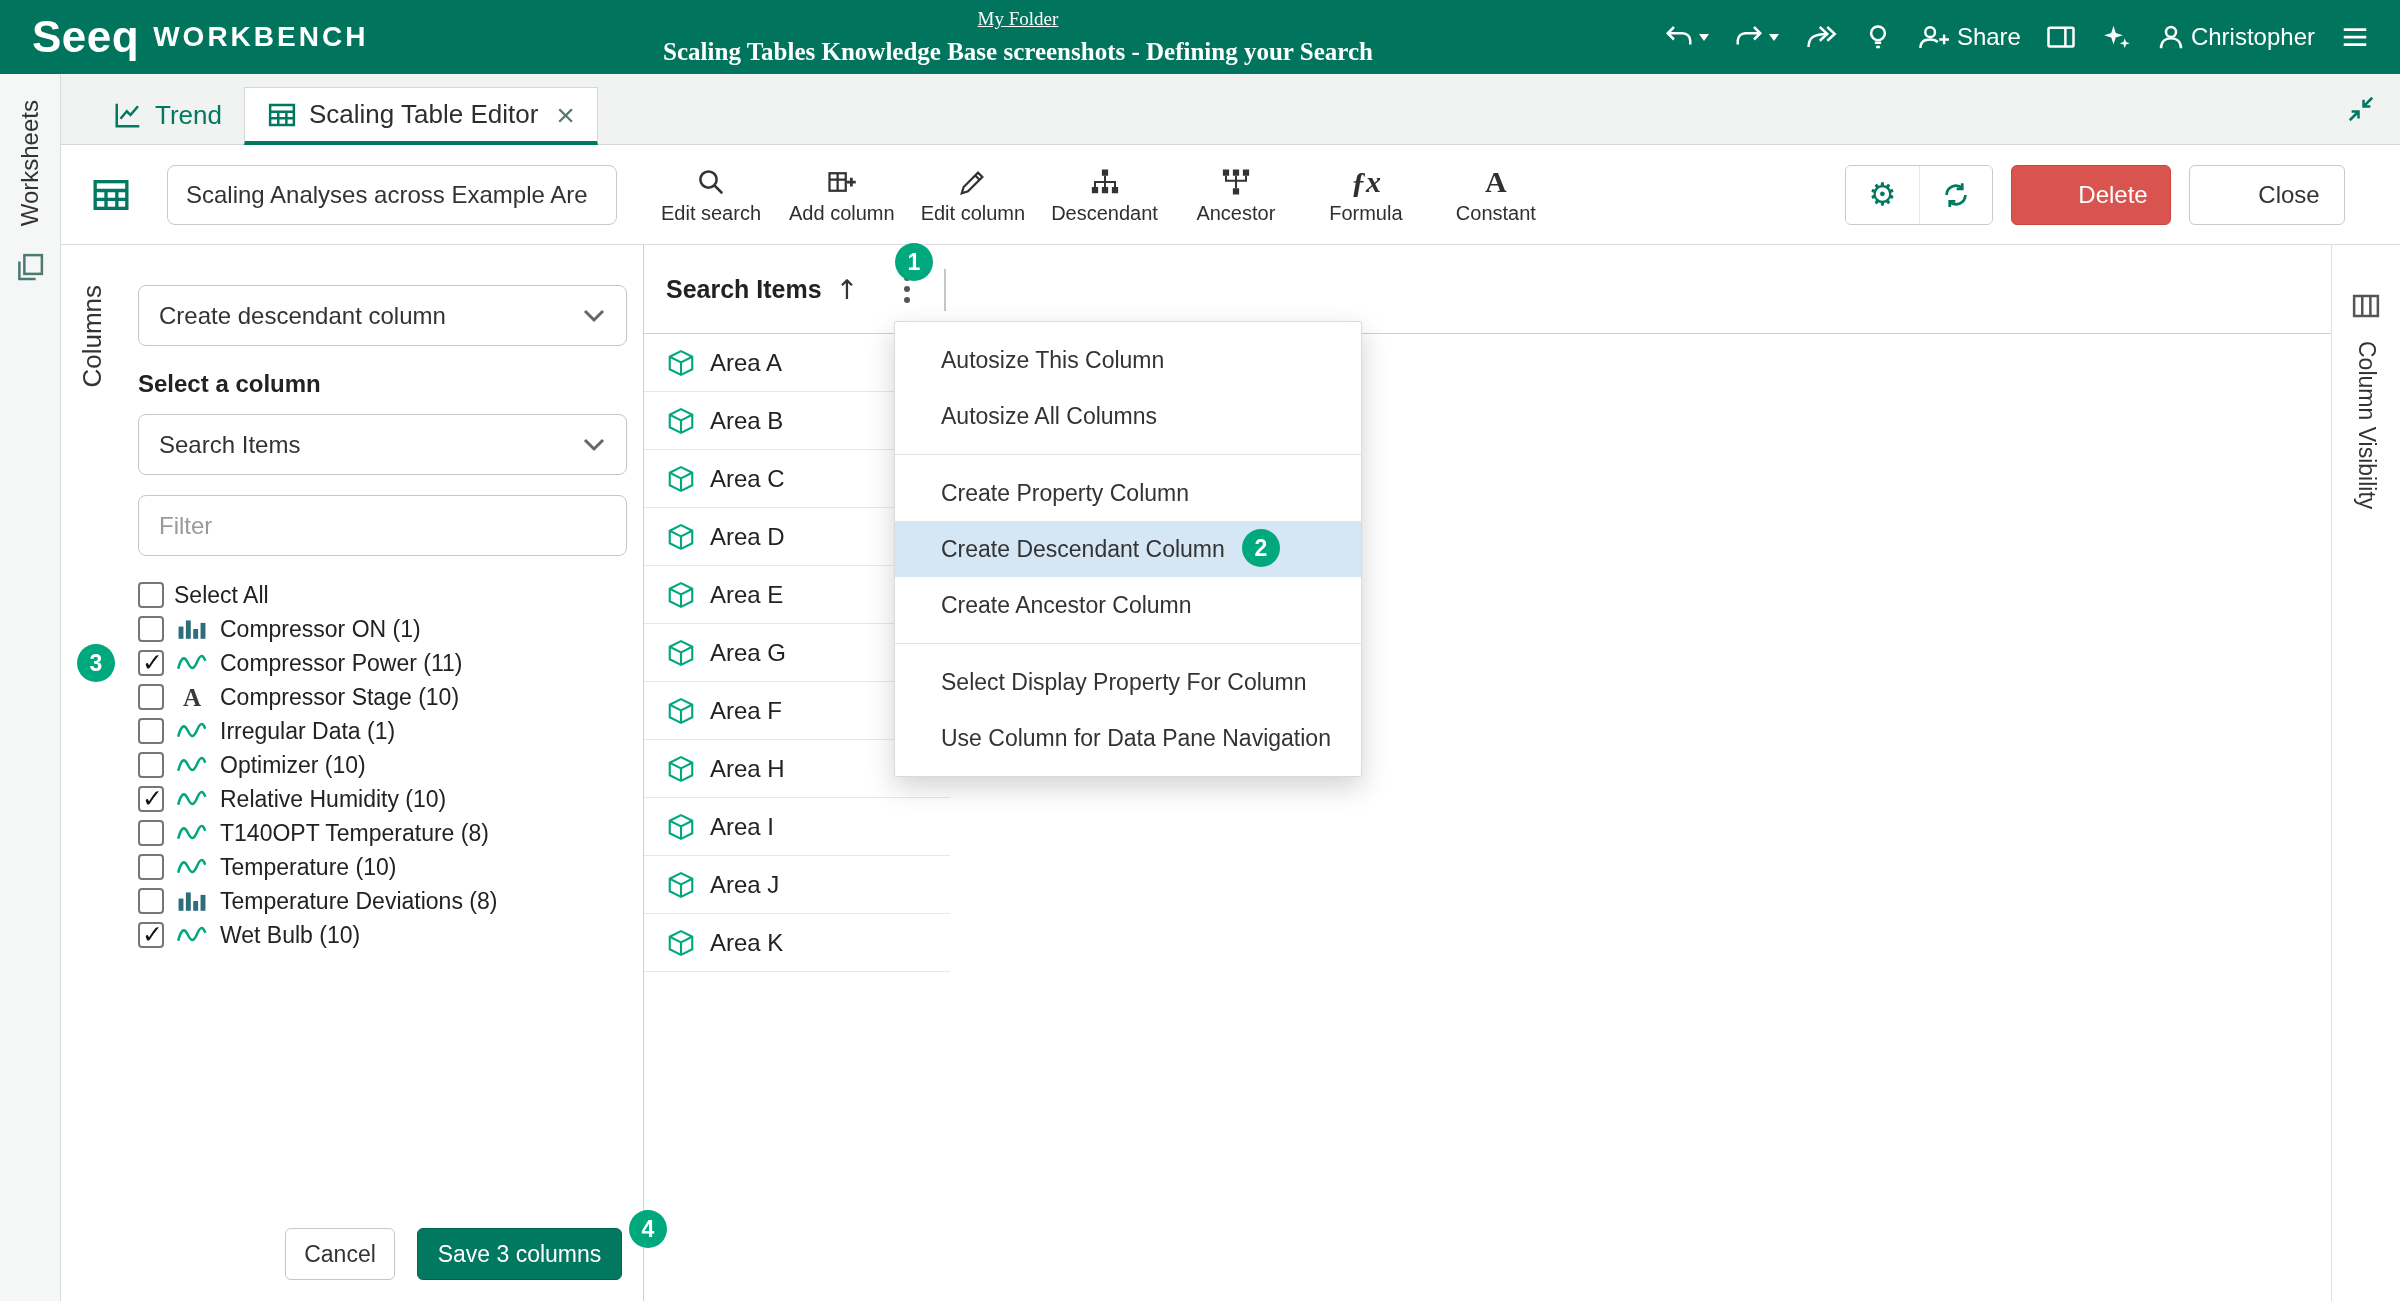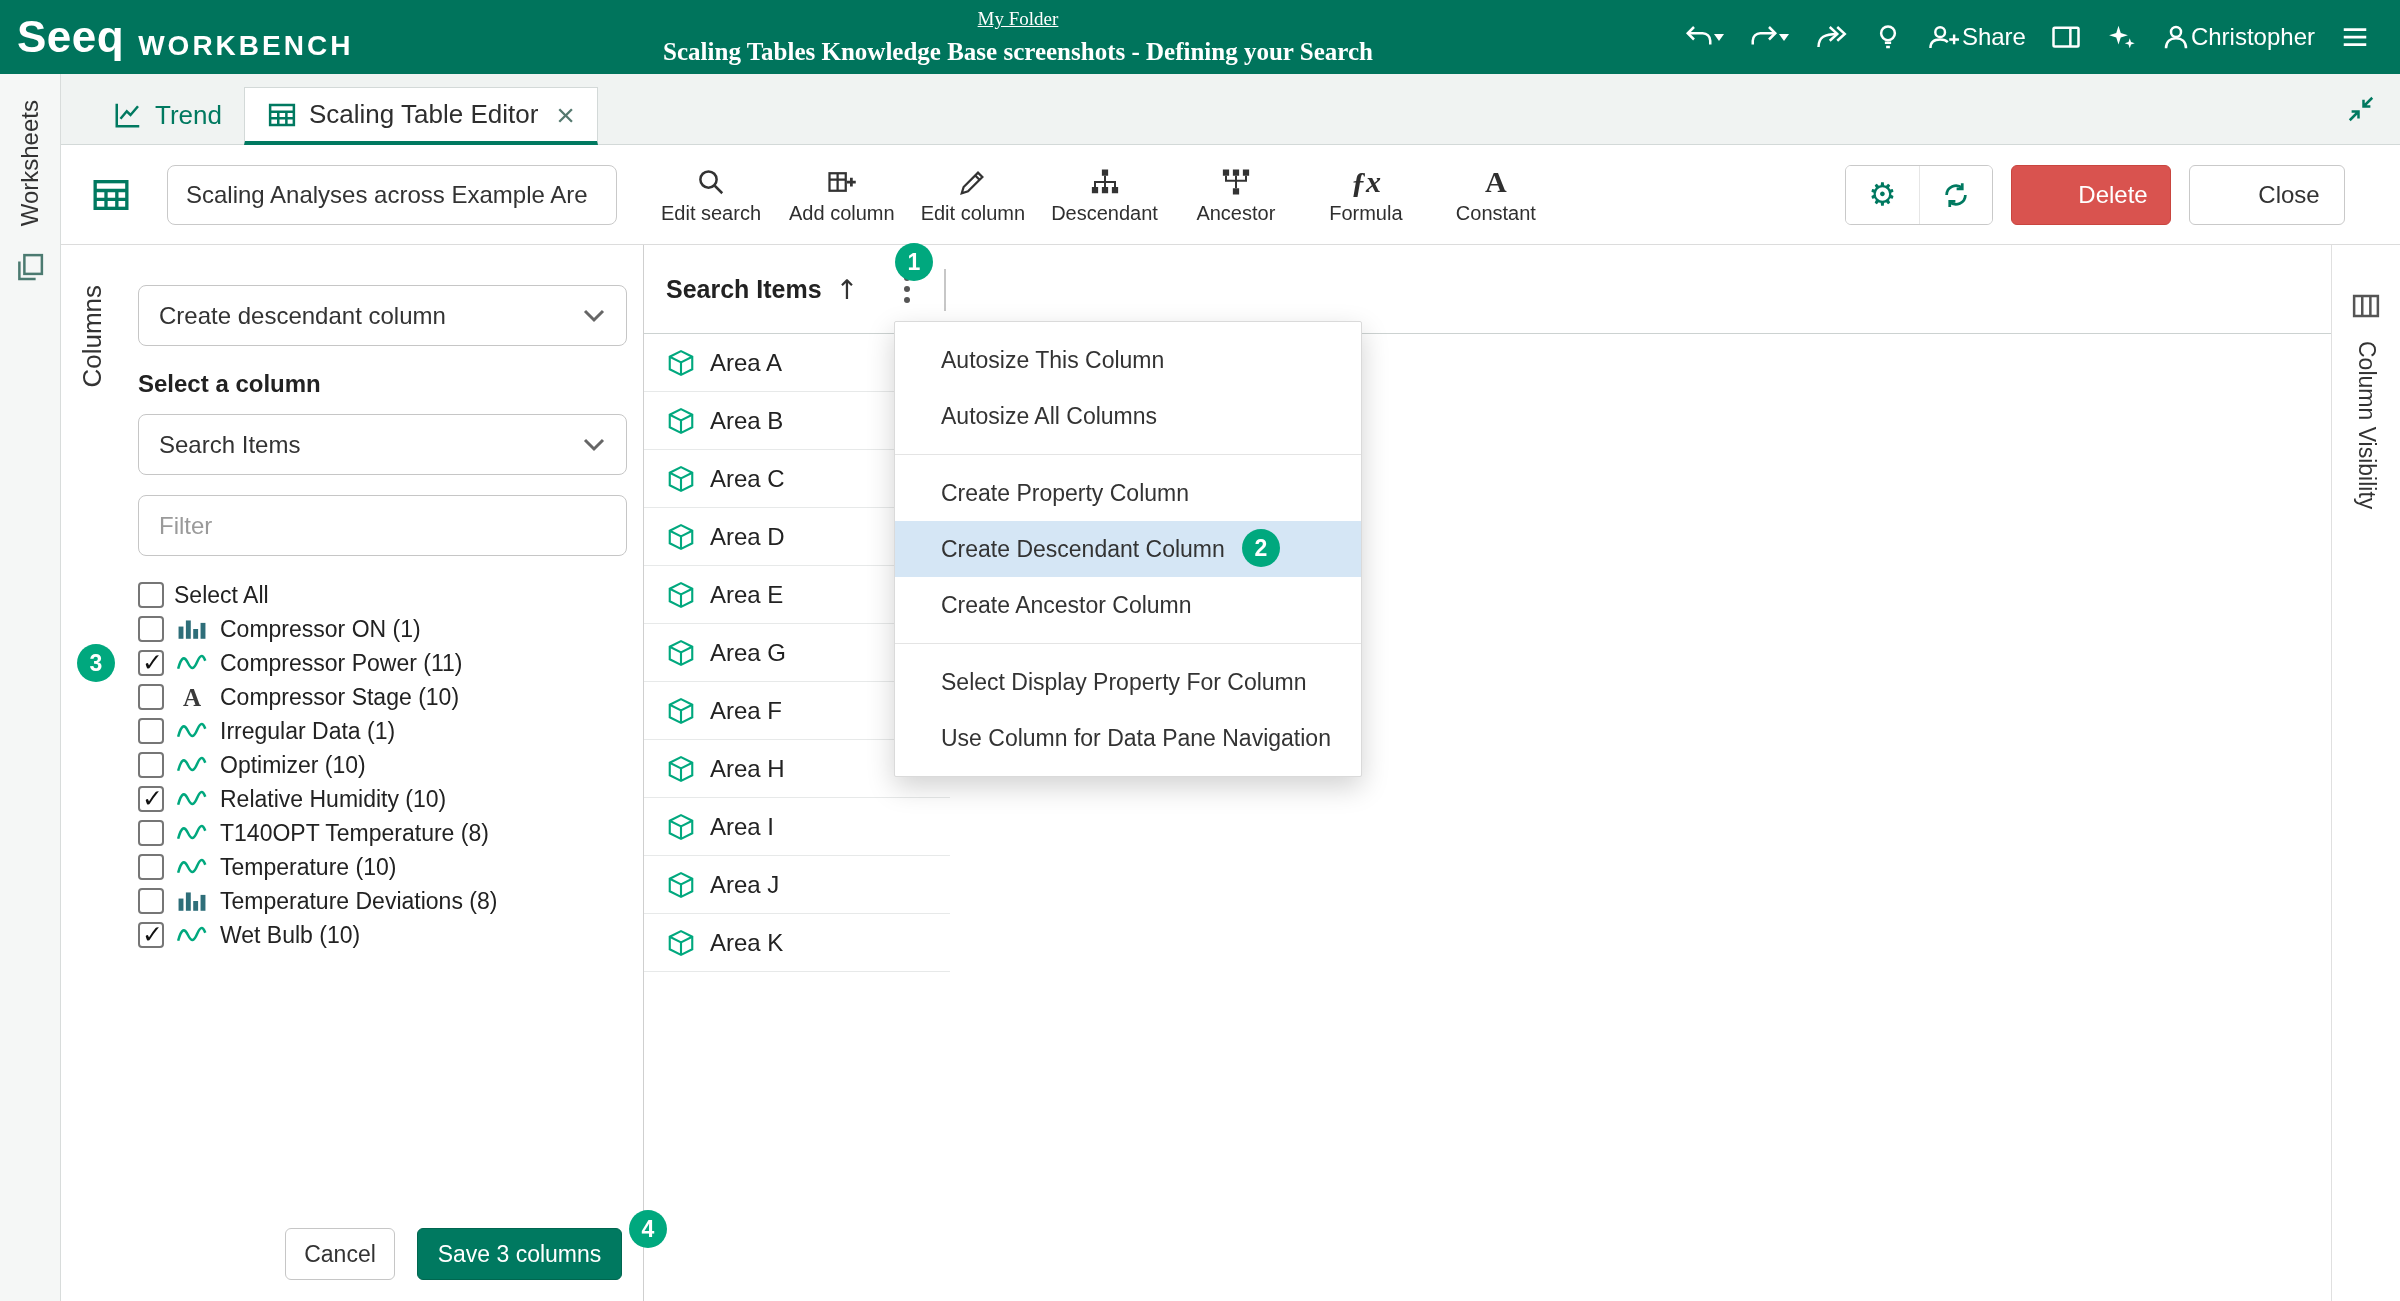--- a/index.html
+++ b/index.html
@@ -2,28 +2,28 @@
 <html><head>
 <meta charset="utf-8">
 <style>
   *{margin:0;padding:0;box-sizing:border-box;}
   html,body{background:#e9e9e9;}
   body{font-family:"Liberation Sans",sans-serif;}
   .app{position:relative;width:2400px;height:1301px;background:#fff;overflow:hidden;}
 
   
   .topbar{position:absolute;top:0;left:0;width:2400px;height:74px;background:#00745C;color:#fff;display:flex;align-items:center;z-index:20;}
-  .brand{display:flex;align-items:flex-end;gap:14px;padding-left:17px;}
+  .brand{display:flex;align-items:center;gap:14px;padding-left:32px;}
   .brand-seeq{font-size:44px;font-weight:700;letter-spacing:.5px;}
   .brand-wb{font-size:28px;font-weight:700;letter-spacing:3px;}
   .top-center{position:absolute;left:1018px;transform:translateX(-50%);top:8px;display:flex;flex-direction:column;align-items:center;gap:8px;font-family:Liberation Serif, serif;}
   .folder-link{font-size:19px;color:#fff;text-decoration:underline;cursor:pointer;white-space:nowrap;}
   .doc-title{font-size:25px;font-weight:700;white-space:nowrap;}
   .top-actions{position:absolute;right:0;top:0;height:74px;display:flex;align-items:center;gap:25px;padding-right:30px;}
-  .ta-icon{display:flex;align-items:center;cursor:pointer;}
+  .ta-icon{display:flex;align-items:center;gap:5px;cursor:pointer;}
   .ta-label{font-size:24px;white-space:nowrap;}
   .mini-caret{width:0;height:0;border-left:5px solid transparent;border-right:5px solid transparent;border-top:7px solid #fff;}
   .w30{width:30px;height:30px;display:block;}
   .w34{width:34px;height:30px;display:block;}
 
   
   .ws-strip{position:absolute;left:0;top:74px;width:61px;bottom:0;background:#f5f7f6;border-right:1px solid #d8dcdb;display:flex;flex-direction:column;align-items:center;padding-top:26px;gap:26px;z-index:6;}
   .ws-label{writing-mode:vertical-rl;transform:rotate(180deg);font-size:24px;color:#333;}
 
   

